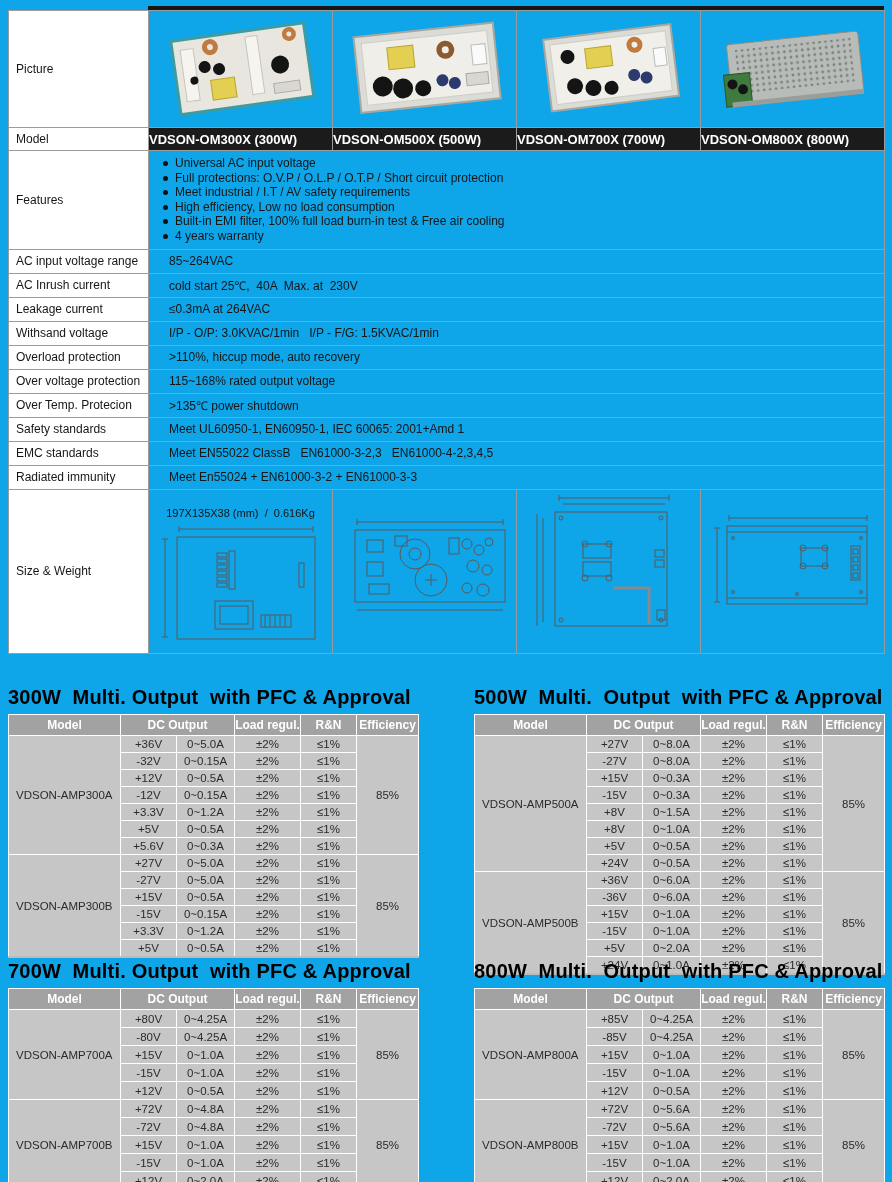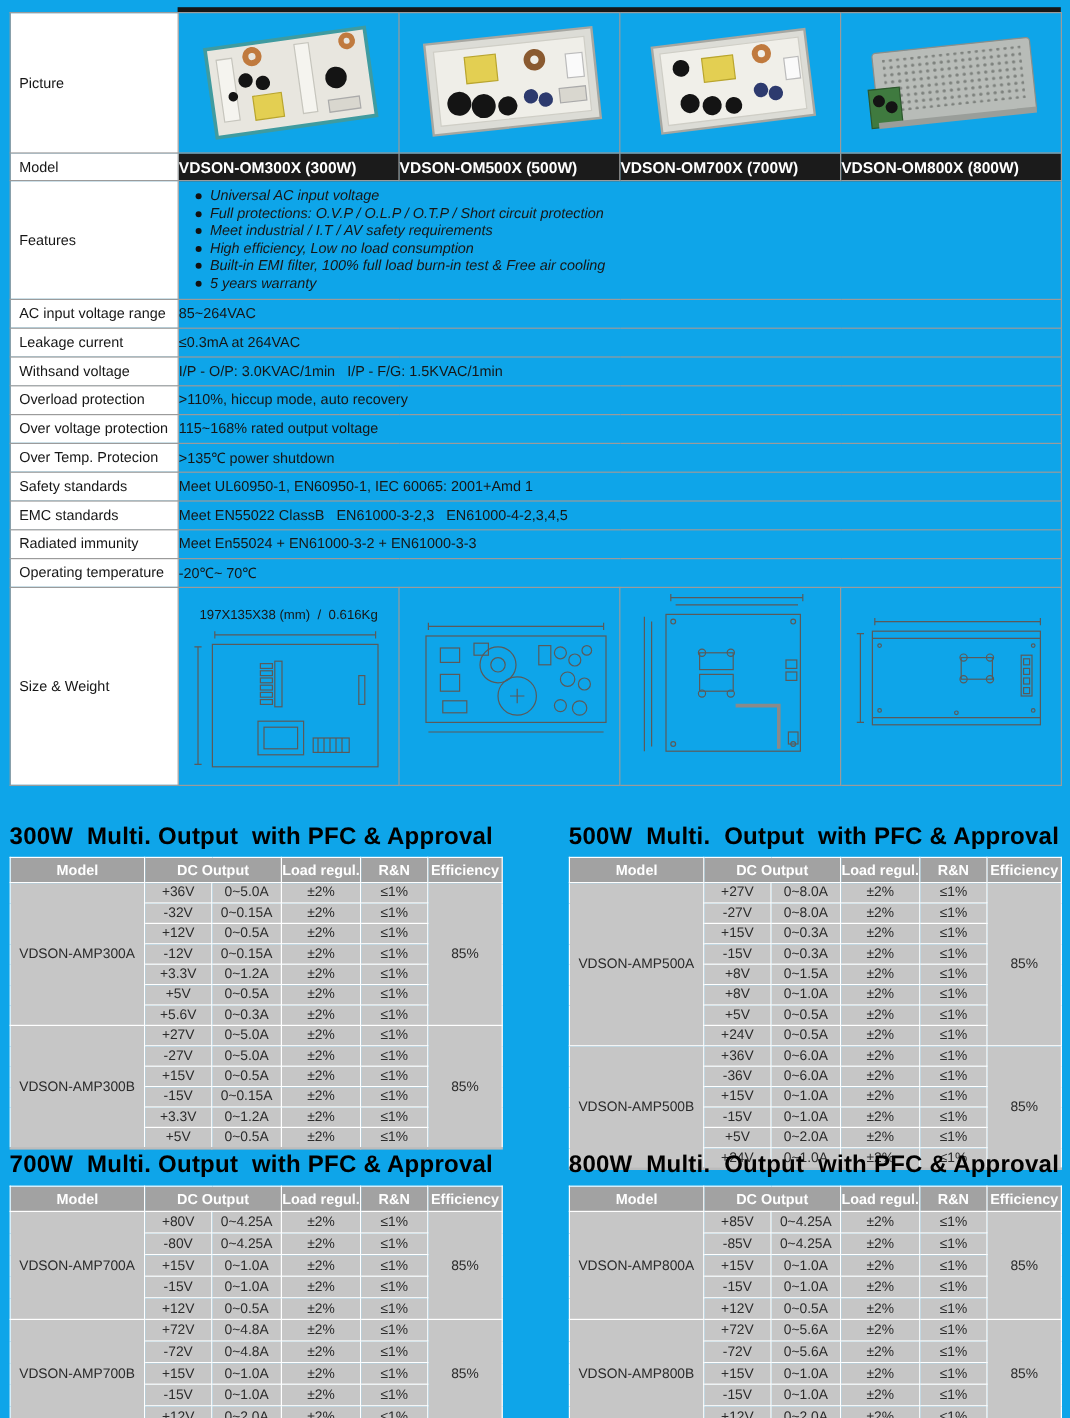--- a/index.html
+++ b/index.html
@@ -6,25 +6,25 @@
   body { font-family:"Liberation Sans", sans-serif; }
   #page { position:relative; width:892px; height:1182px; background:#0ea5e9; overflow:hidden; }
 
   
   .topbar { position:absolute; left:148px; top:6px; width:736px; height:4px; background:#161616; }
   table.spec { position:absolute; left:8px; top:10px; width:876px; border-collapse:collapse; table-layout:fixed; }
   .spec td { border:1px solid #9b9b9b; padding:0; vertical-align:middle; }
   .spec .lbl { font-size:12px; color:#161616; text-align:left; padding-left:7px; background:#fff; }
   .spec .photo { height:116px; text-align:center; vertical-align:middle; }
   .spec .model-cell { background:#1b1b1b; color:#fff; font-weight:bold; font-size:13px; height:22px; }
-  .spec .features-cell { padding:5px 4px 5px 14px;font-style:italic; }
+  .spec .features-cell { padding:5px 4px 5px 14px; }
   .spec .features-cell ul { margin:0; padding:0; }
   .spec .features-cell li { font-size:12px; color:#161616; line-height:14.6px; list-style:none; }
   .spec .features-cell li::before { content:""; display:inline-block; width:5px; height:5px; border-radius:50%; background:#111; margin-right:7px; vertical-align:1px; }
-  .spec .val { font-size:12px; color:#161616; padding-left:0; height:23px; white-space:pre-wrap; }
+  .spec .val { font-size:12px; color:#161616; padding-left:20px; height:23px; white-space:pre-wrap; }
   .spec .size-cell { vertical-align:top; text-align:center; height:154px; }
   .dim-text { font-size:11px; color:#161616; margin-top:17px; white-space:pre-wrap; }
   .drawing { margin-top:2px; }
 
   
   .block { position:absolute; width:410px; }
   #b300 { left:8px;   top:686px; }
   #b500 { left:474px; top:686px; }
   #b700 { left:8px;   top:960px; }
   #b800 { left:474px; top:960px; }
@@ -136,30 +136,34 @@
 
       <tr>
         <td class="lbl" style="height:86px">Features</td>
         <td class="features-cell" colspan="4">
           <ul>
             <li>Universal AC input voltage</li>
             <li>Full protections: O.V.P / O.L.P / O.T.P / Short circuit protection</li>
             <li>Meet industrial / I.T / AV safety requirements</li>
             <li>High efficiency, Low no load consumption</li>
             <li>Built-in EMI filter, 100% full load burn-in test &amp; Free air cooling</li>
-            <li>5 years warranty</li>
+            <li>4 years warranty</li>
           </ul>
         </td>
       </tr>
 
       <tr>
           <td class="lbl">AC input voltage range</td>
           <td class="val" colspan="4">85~264VAC</td>
         </tr>
       <tr>
+          <td class="lbl">AC Inrush current</td>
+          <td class="val" colspan="4">cold start 25℃,  40A  Max. at  230V</td>
+        </tr>
+      <tr>
           <td class="lbl">Leakage current</td>
           <td class="val" colspan="4">≤0.3mA at 264VAC</td>
         </tr>
       <tr>
           <td class="lbl">Withsand voltage</td>
           <td class="val" colspan="4">I/P - O/P: 3.0KVAC/1min   I/P - F/G: 1.5KVAC/1min</td>
         </tr>
       <tr>
           <td class="lbl">Overload protection</td>
           <td class="val" colspan="4">&gt;110%, hiccup mode, auto recovery</td>
@@ -176,24 +180,20 @@
           <td class="lbl">Safety standards</td>
           <td class="val" colspan="4">Meet UL60950-1, EN60950-1, IEC 60065: 2001+Amd 1</td>
         </tr>
       <tr>
           <td class="lbl">EMC standards</td>
           <td class="val" colspan="4">Meet EN55022 ClassB   EN61000-3-2,3   EN61000-4-2,3,4,5</td>
         </tr>
       <tr>
           <td class="lbl">Radiated immunity</td>
           <td class="val" colspan="4">Meet En55024 + EN61000-3-2 + EN61000-3-3</td>
-        </tr>
-      <tr>
-          <td class="lbl">Operating temperature</td>
-          <td class="val" colspan="4">-20℃~ 70℃</td>
         </tr>
 
       <tr>
         <td class="lbl">Size &amp; Weight</td>
         <td class="size-cell">
           <div class="dim-text">197X135X38 (mm)  /  0.616Kg</div>
           <svg class="drawing" width="176" height="128" viewBox="0 0 176 128" fill="none" stroke="#5a5a5a" stroke-width="1">
             <line x1="26" y1="8" x2="160" y2="8"></line>
               <line x1="26" y1="5" x2="26" y2="11"></line>
               <line x1="160" y1="5" x2="160" y2="11"></line>

